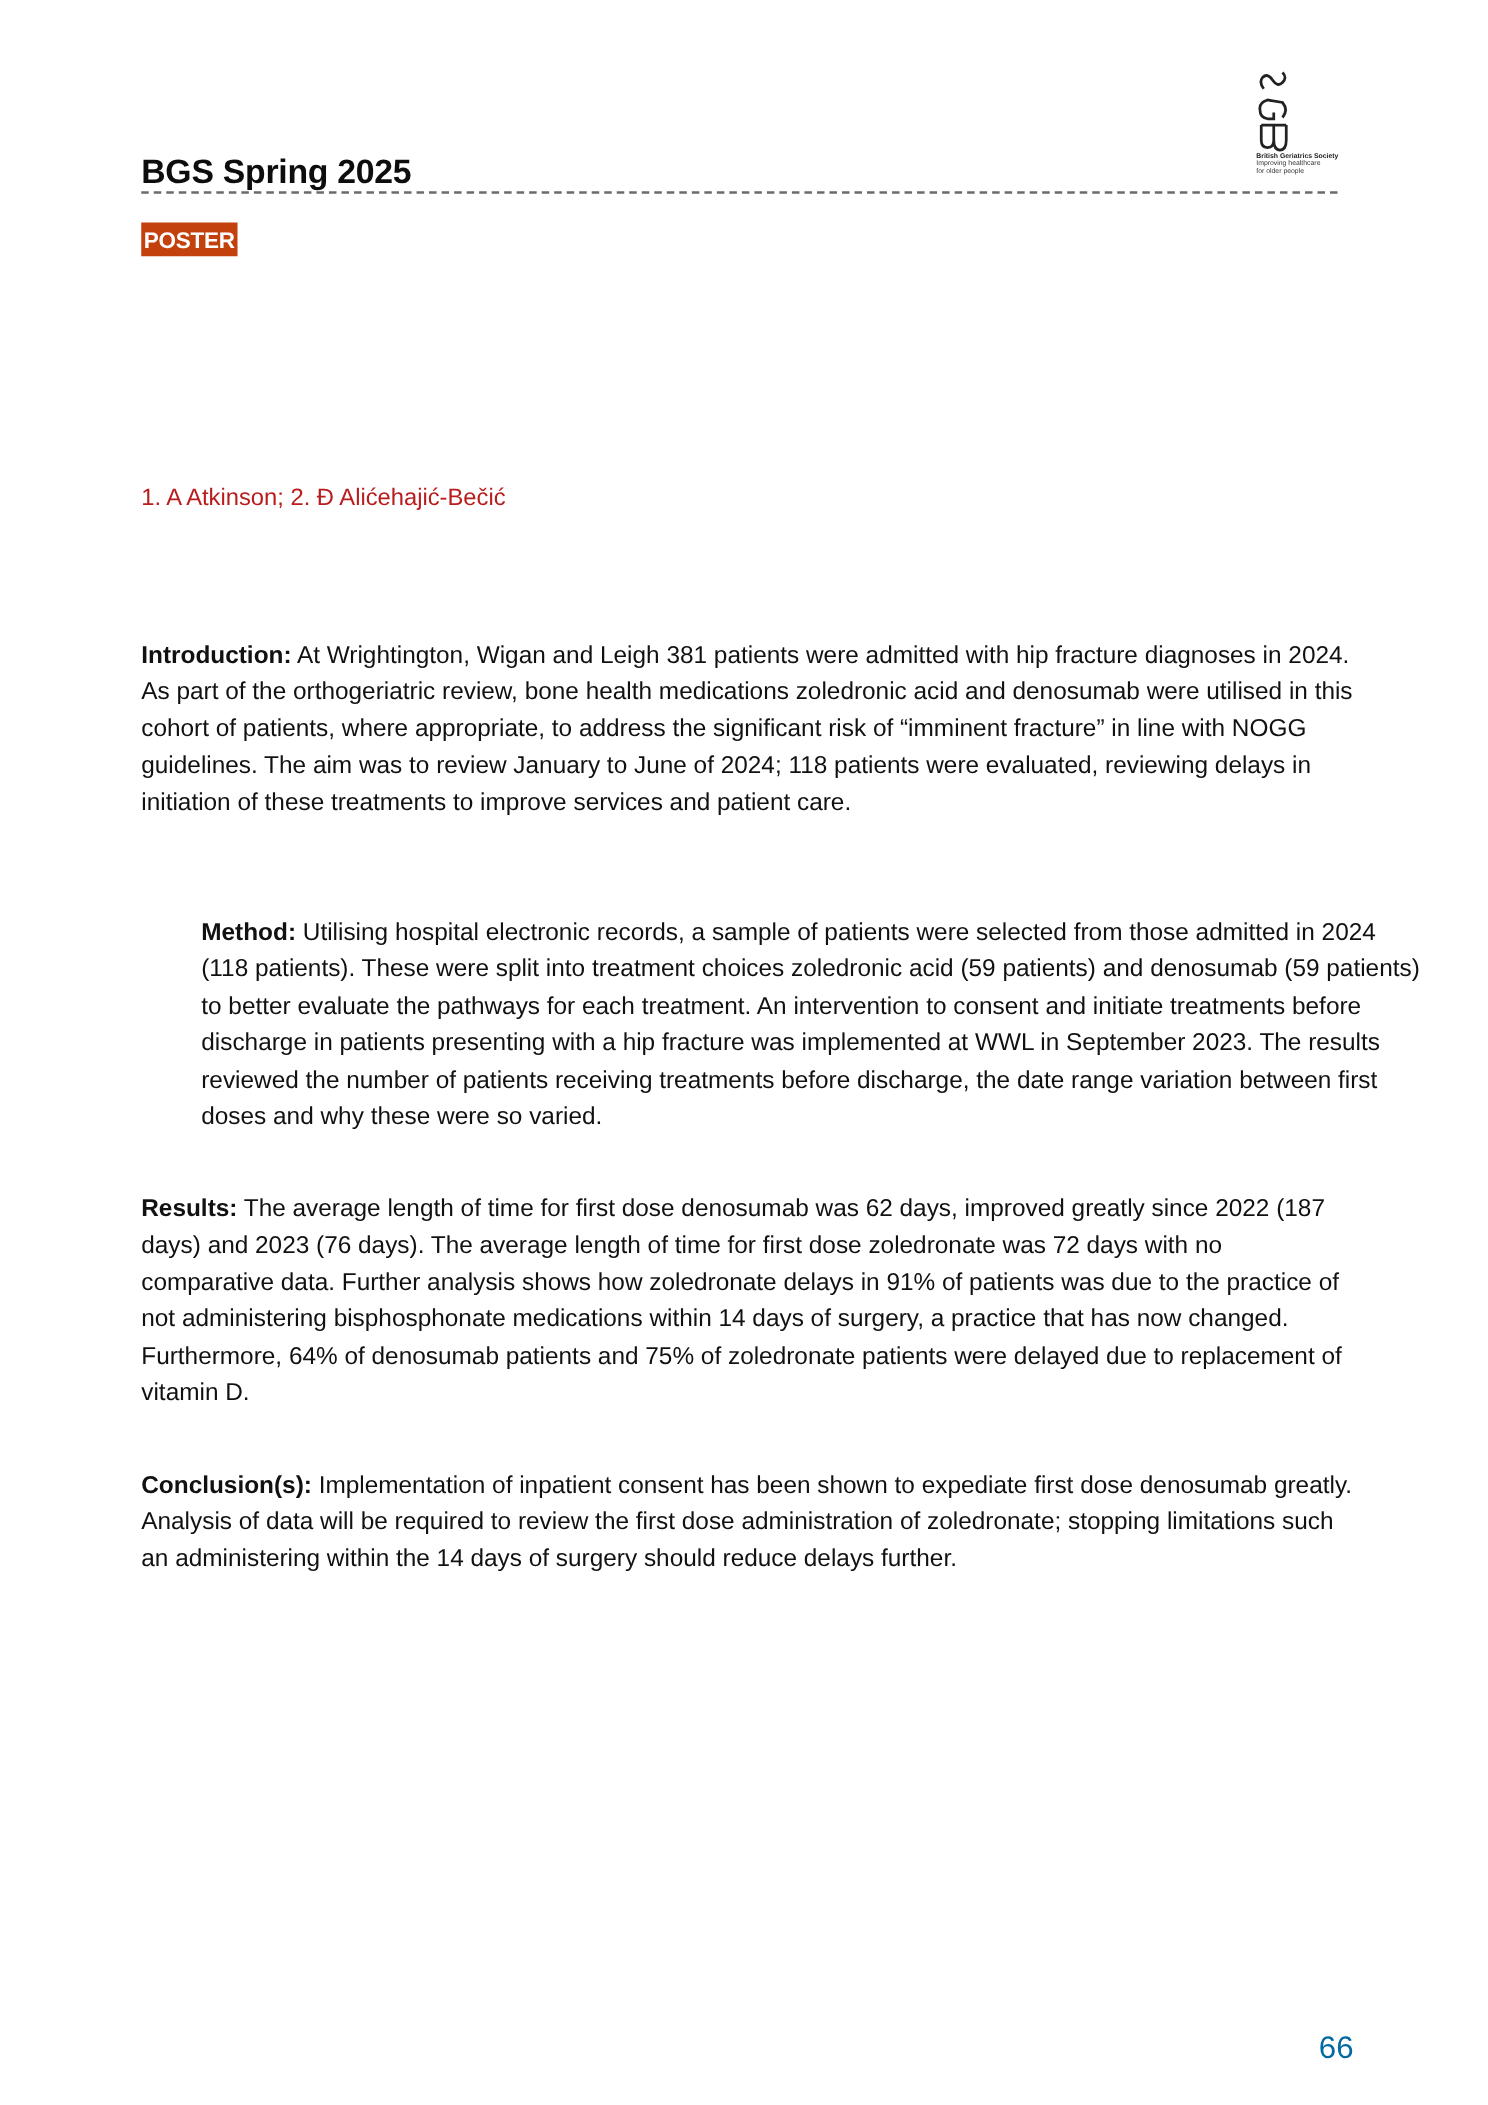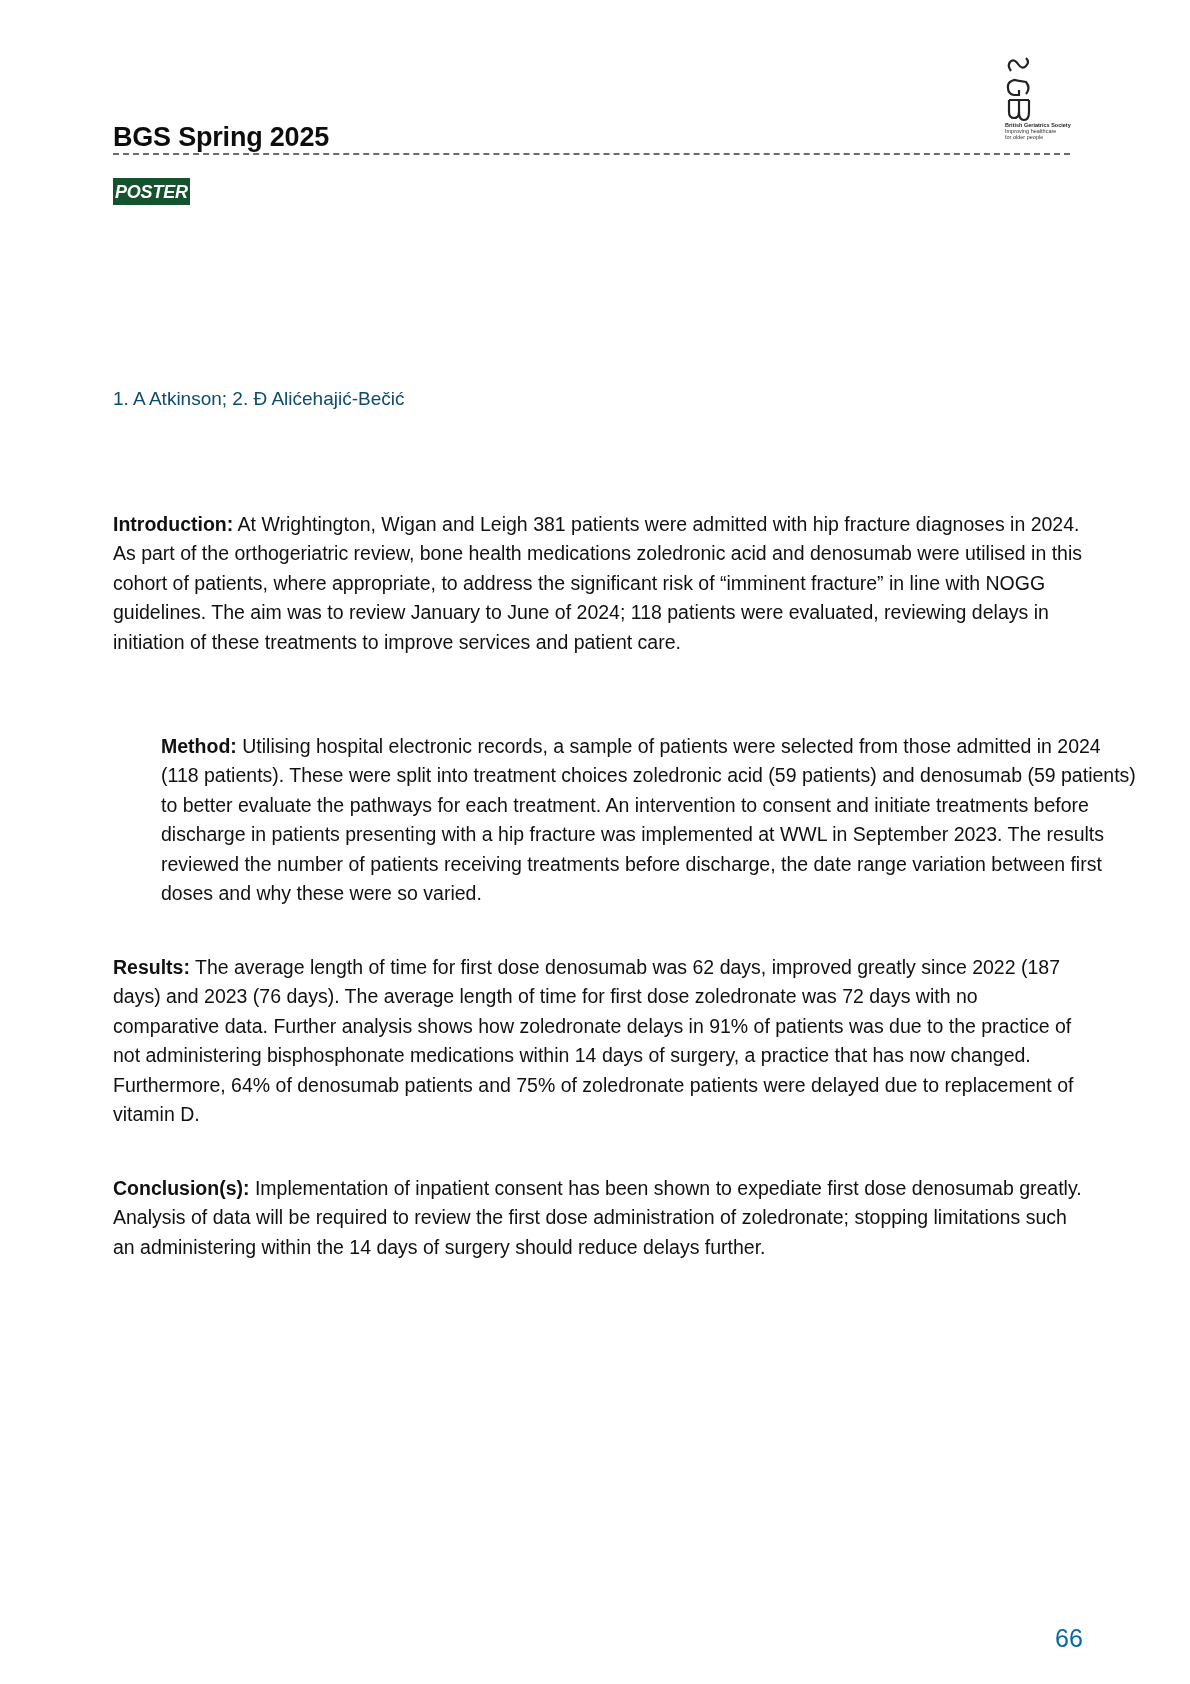--- a/index.html
+++ b/index.html
@@ -61,27 +61,26 @@
       top: 153px;
       width: 957px;
       height: 0;
       border-top: 2px dashed #6b6b6b;
     }
     .poster-badge {
       position: absolute;
       left: 113px;
       top: 178px;
       padding: 1px 2px 0 2px;
-      background: #14532d;
+      background: #c2410c;
       color: #ffffff;
       font-weight: bold;
       font-size: 18px;
       line-height: 26px;
       letter-spacing: -0.2px;
-      font-style: italic;
     }
     .abstract-id {
       position: absolute;
       left: 112px;
       top: 240px;
       font-size: 19px;
       font-weight: bold;
       color: #111;
     }
     .abstract-title {
@@ -92,21 +91,21 @@
       font-size: 19px;
       font-weight: bold;
       line-height: 29px;
       color: #111;
     }
     .authors {
       position: absolute;
       left: 113px;
       top: 388px;
       font-size: 19px;
-      color: #0c4a6e;
+      color: #b91c1c;
     }
     .affiliations {
       position: absolute;
       left: 113px;
       top: 443px;
       font-size: 17.5px;
       font-style: italic;
       line-height: 27px;
       color: #111;
       white-space: nowrap;

